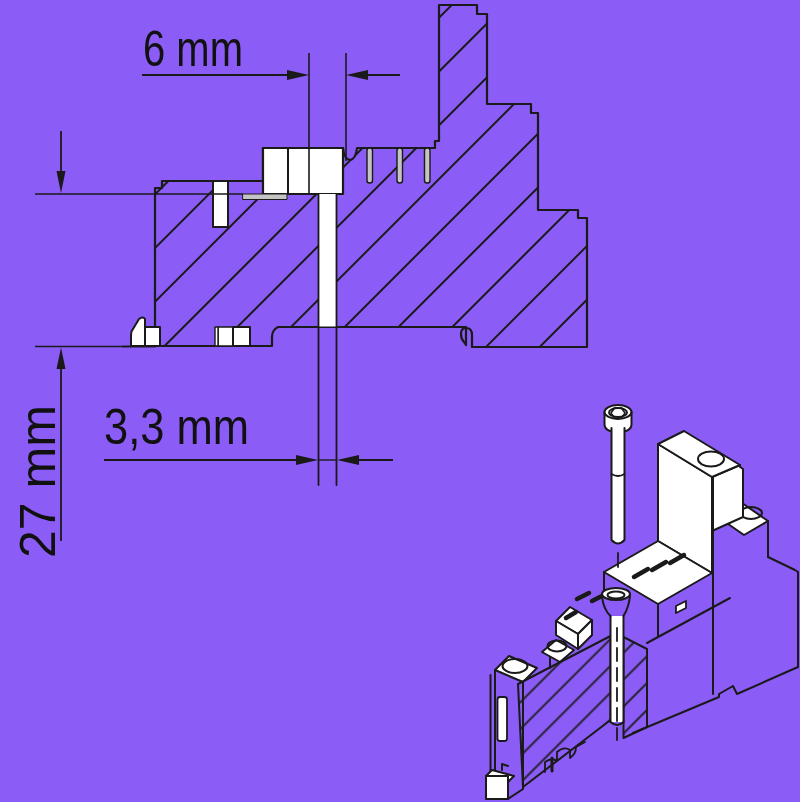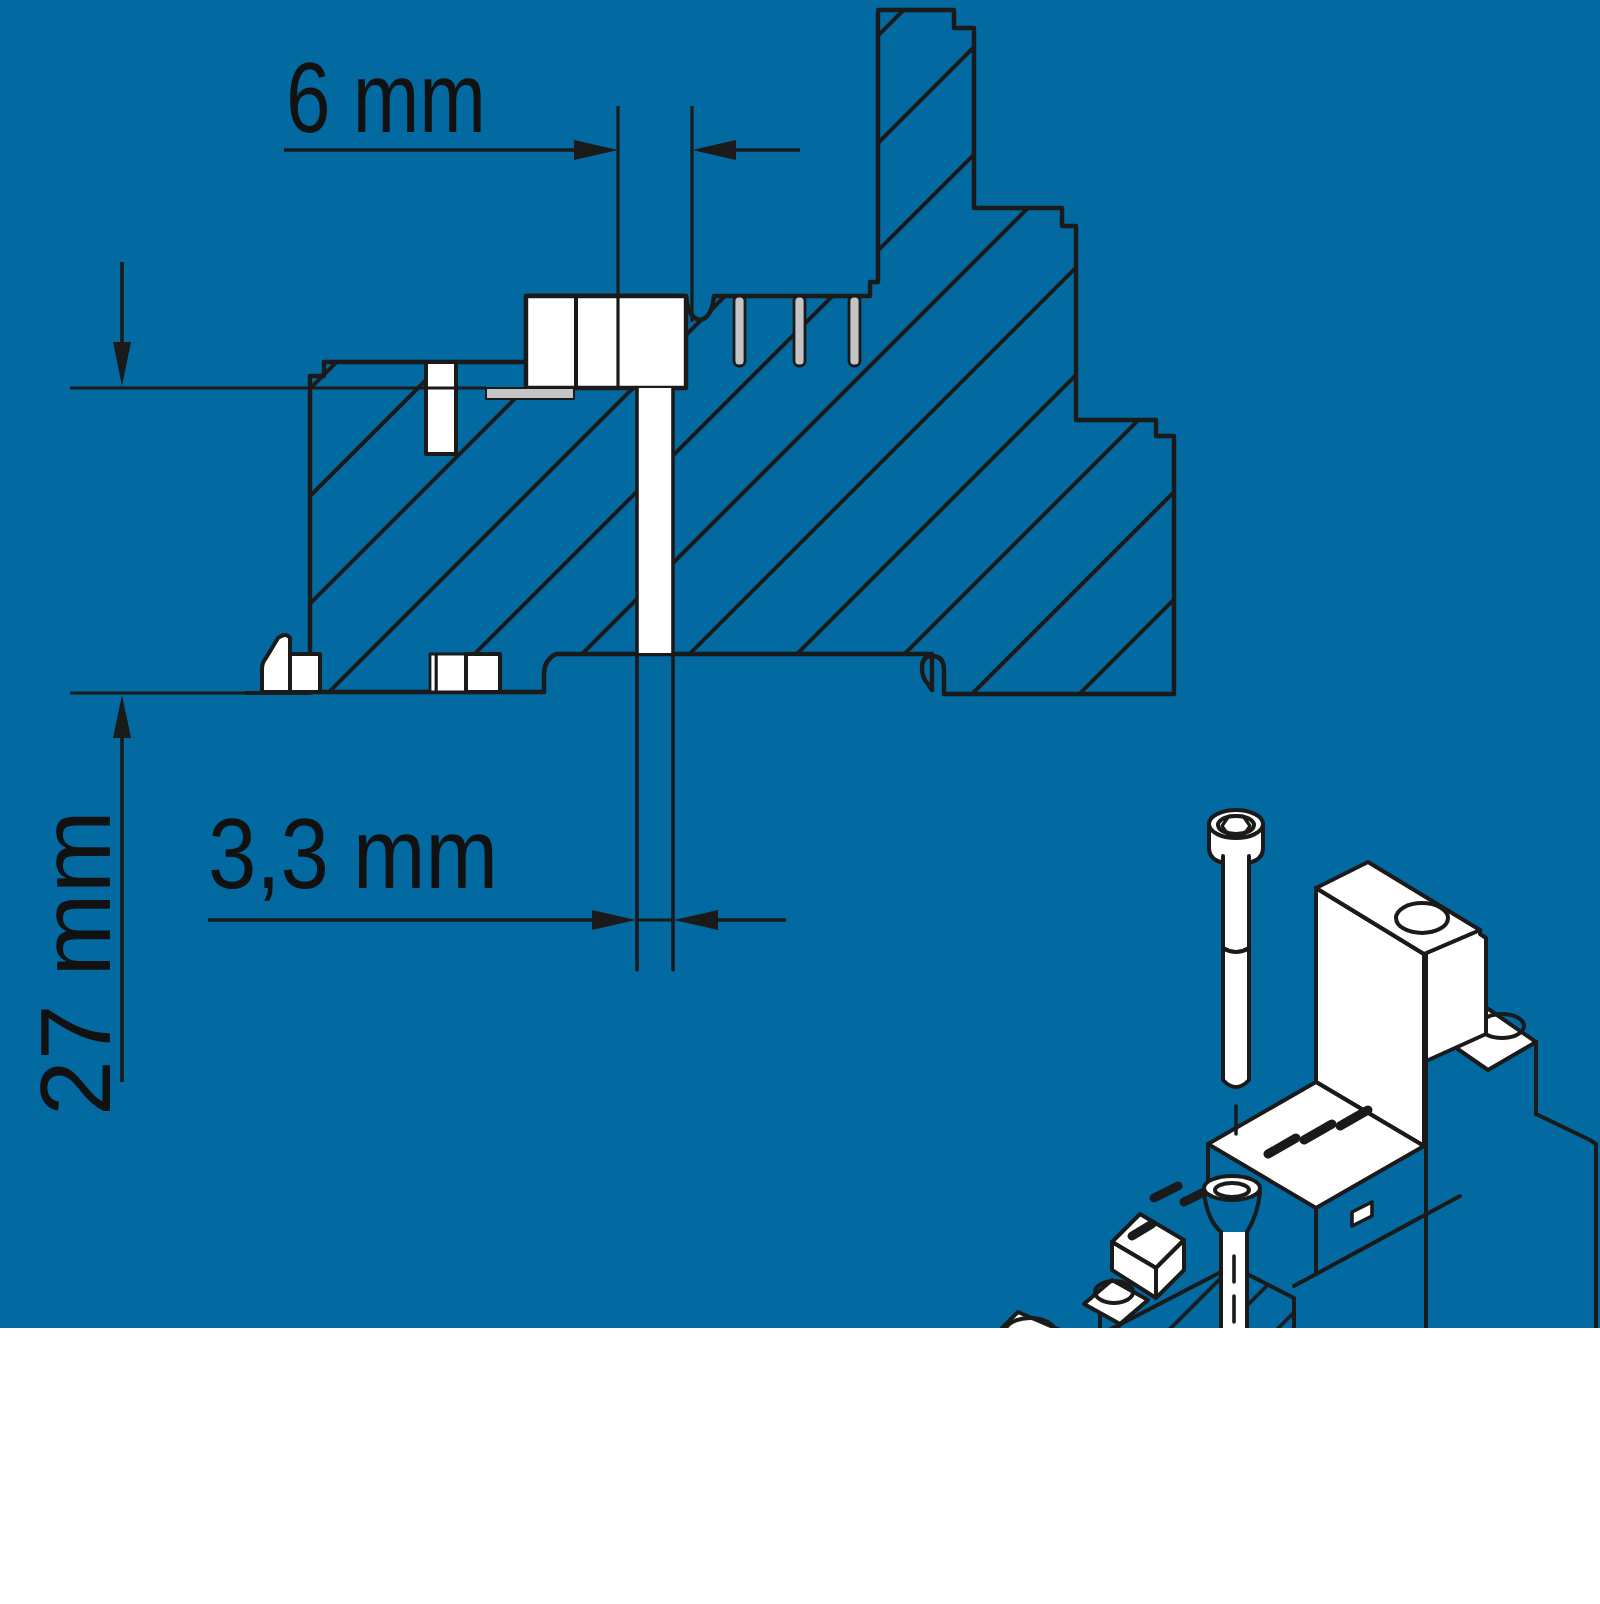--- a/index.html
+++ b/index.html
@@ -1,16 +1,16 @@
 <!DOCTYPE html>
 <html><head>
 <meta charset="utf-8">
 <style>
   html,body{margin:0;padding:0;background:#fff;}
-  .page{width:800px;height:664px;background:#0369a1;position:relative;overflow:hidden;}
+  .page{width:800px;height:802px;background:#8b5cf6;position:relative;overflow:hidden;}
   svg{display:block;}
   text.dim{font-family:"Liberation Sans",sans-serif;font-size:50px;fill:#111;}
 </style>
 </head>
 <body>
 
 <div class="page">
 <svg width="800" height="802" viewBox="0 0 800 802">
   <defs>
     <pattern id="h1" width="38" height="38" patternUnits="userSpaceOnUse" patternTransform="rotate(45)">

